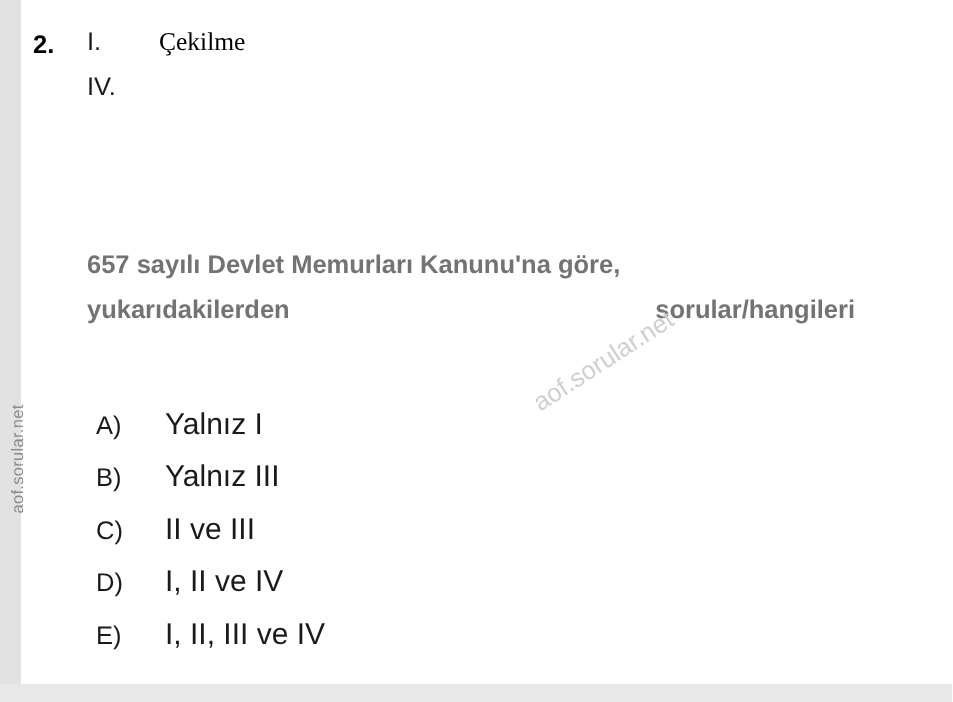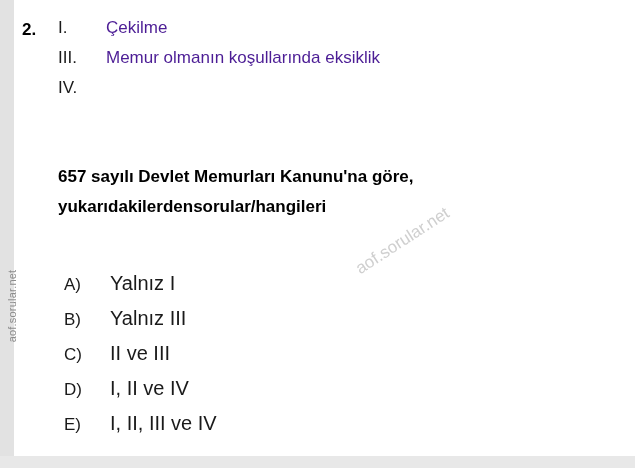--- a/index.html
+++ b/index.html
@@ -69,40 +69,42 @@
     align-items: baseline;
     height: 30px;
   }
   .roman-label {
     width: 48px;
     font-size: 17px;
     color: #1a1a1a;
   }
   .roman-text {
     font-size: 17px;
-    color: #4c1d95;
+    color: #000000;
+    font-family: Liberation Serif, serif;
   }
 
   
   .stem {
     position: absolute;
     left: 58px;
     top: 162px;
     width: 512px;
     font-size: 17px;
     font-weight: bold;
     line-height: 30px;
-    color: #000000;
+    color: #737373;
   }
   .stem-line {
     display: block;
     white-space: nowrap;
   }
   .stem-line.justify {
     display: flex;
+    justify-content: space-between;
   }
 
   
   .options {
     position: absolute;
     left: 64px;
     top: 272px;
     width: 500px;
   }
   .opt-row {
@@ -143,24 +145,20 @@
   <div class="strip-watermark">aof.sorular.net</div>
 
   <div class="q-number">2.</div>
 
   <div class="roman-list">
     <div class="roman-row">
       <span class="roman-label">I.</span>
       <span class="roman-text">Çekilme</span>
     </div>
     <div class="roman-row">
-      <span class="roman-label">III.</span>
-      <span class="roman-text">Memur olmanın koşullarında eksiklik</span>
-    </div>
-    <div class="roman-row">
       <span class="roman-label">IV.</span>
     </div>
   </div>
 
   <div class="stem">
     <span class="stem-line">657 sayılı Devlet Memurları Kanunu'na göre,</span>
     <span class="stem-line justify">
       <span>yukarıdakilerden</span>
       <span>sorular/hangileri</span>
     </span>

